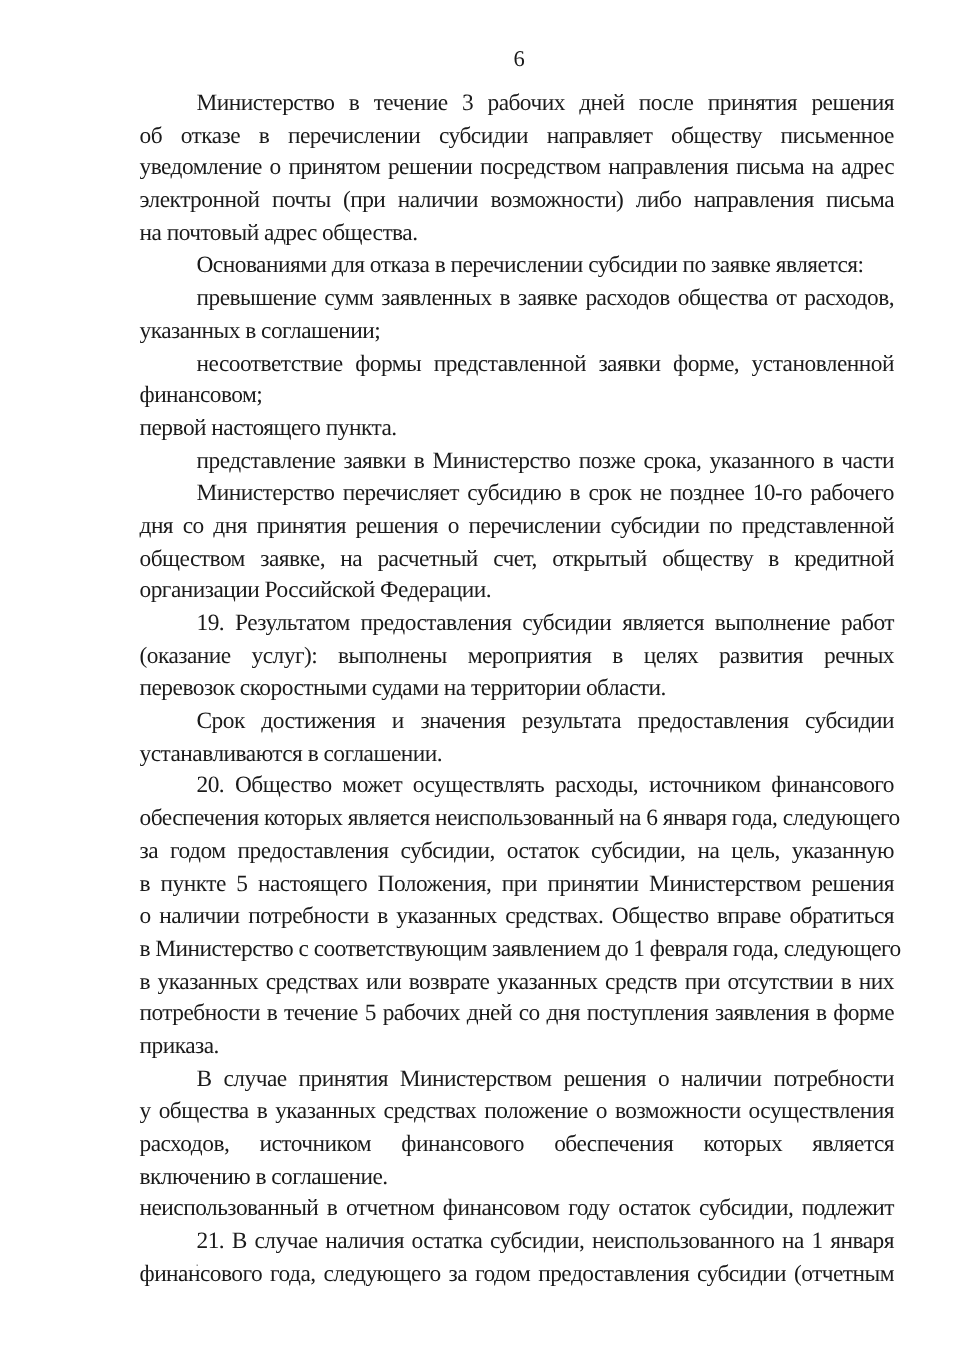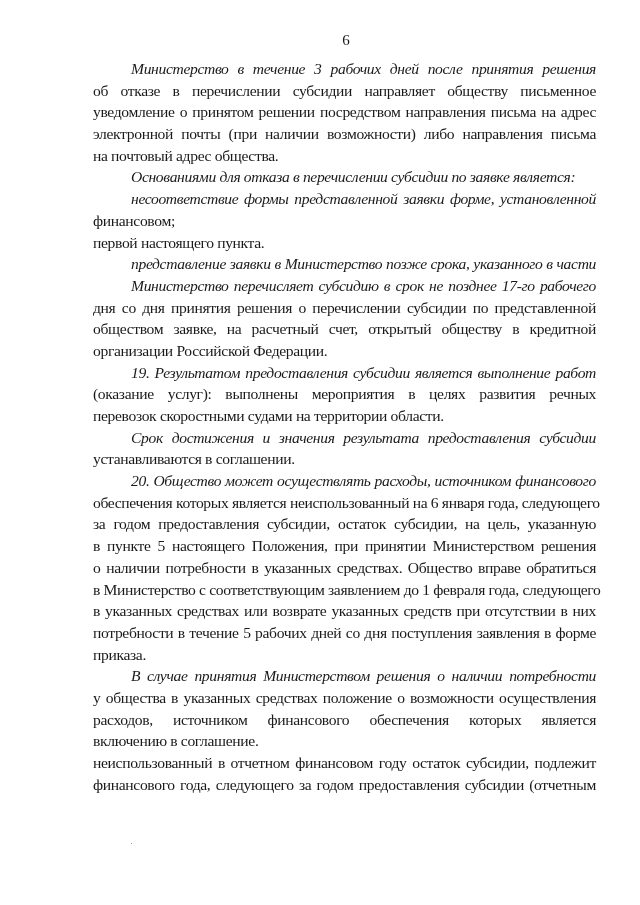--- a/index.html
+++ b/index.html
@@ -4,50 +4,54 @@
 <style>
   html, body { margin:0; padding:0; background:#ffffff; }
   body { width:640px; height:905px; position:relative; overflow:hidden;
          font-family:"Liberation Serif", serif; color:#1a1a1a; }
   .page-number { position:absolute; top:32px; left:0; width:692px; text-align:center;
                  font-size:15px; }
   .text { position:absolute; top:58px; left:93px; width:503px; }
   .line { display:block; font-size:15.6px; line-height:21.7px; height:21.7px;
           white-space:nowrap; text-align:justify; text-align-last:justify;
           letter-spacing:-0.35px; }
-  .line.indent { padding-left:38px;font-style:italic; }
+  .line.indent { padding-left:38px; }
   .line.last { text-align-last:left; }
   .dot { position:absolute; left:131px; top:843px; width:1px; height:1px; background:#999; }
 </style>
 </head>
 <body>
 
 <div>
   <div class="page-number">6</div>
   <div class="text" id="doc-body">
       <div>
         <span class="line indent">Министерство в течение 3 рабочих дней после принятия решения</span>
         <span class="line">об отказе в перечислении субсидии направляет обществу письменное</span>
         <span class="line">уведомление о принятом решении посредством направления письма на адрес</span>
         <span class="line">электронной почты (при наличии возможности) либо направления письма</span>
         <span class="line last">на почтовый адрес общества.</span>
       </div>
       <div>
         <span class="line indent last">Основаниями для отказа в перечислении субсидии по заявке является:</span>
       </div>
       <div>
+        <span class="line indent">превышение сумм заявленных в заявке расходов общества от расходов,</span>
+        <span class="line last">указанных в соглашении;</span>
+      </div>
+      <div>
         <span class="line indent">несоответствие формы представленной заявки форме, установленной</span>
         <span class="line last">финансовом;</span>
       </div>
       <div>
         <span class="line last">первой настоящего пункта.</span>
         <span class="line indent">представление заявки в Министерство позже срока, указанного в части</span>
       </div>
       <div>
-        <span class="line indent">Министерство перечисляет субсидию в срок не позднее 17-го рабочего</span>
+        <span class="line indent">Министерство перечисляет субсидию в срок не позднее 10-го рабочего</span>
         <span class="line">дня со дня принятия решения о перечислении субсидии по представленной</span>
         <span class="line">обществом заявке, на расчетный счет, открытый обществу в кредитной</span>
         <span class="line last">организации Российской Федерации.</span>
       </div>
       <div>
         <span class="line indent">19. Результатом предоставления субсидии является выполнение работ</span>
         <span class="line">(оказание услуг): выполнены мероприятия в целях развития речных</span>
         <span class="line last">перевозок скоростными судами на территории области.</span>
       </div>
       <div>
@@ -66,17 +70,18 @@
         <span class="line last">приказа.</span>
       </div>
       <div>
         <span class="line indent">В случае принятия Министерством решения о наличии потребности</span>
         <span class="line">у общества в указанных средствах положение о возможности осуществления</span>
         <span class="line">расходов, источником финансового обеспечения которых является</span>
         <span class="line last">включению в соглашение.</span>
         <span class="line">неиспользованный в отчетном финансовом году остаток субсидии, подлежит</span>
       </div>
       <div>
+        <span class="line indent">21. В случае наличия остатка субсидии, неиспользованного на 1 января</span>
         <span class="line">финансового года, следующего за годом предоставления субсидии (отчетным</span>
       </div>
     </div>
   <div class="dot"></div>
 </div>
 
 </body></html>

